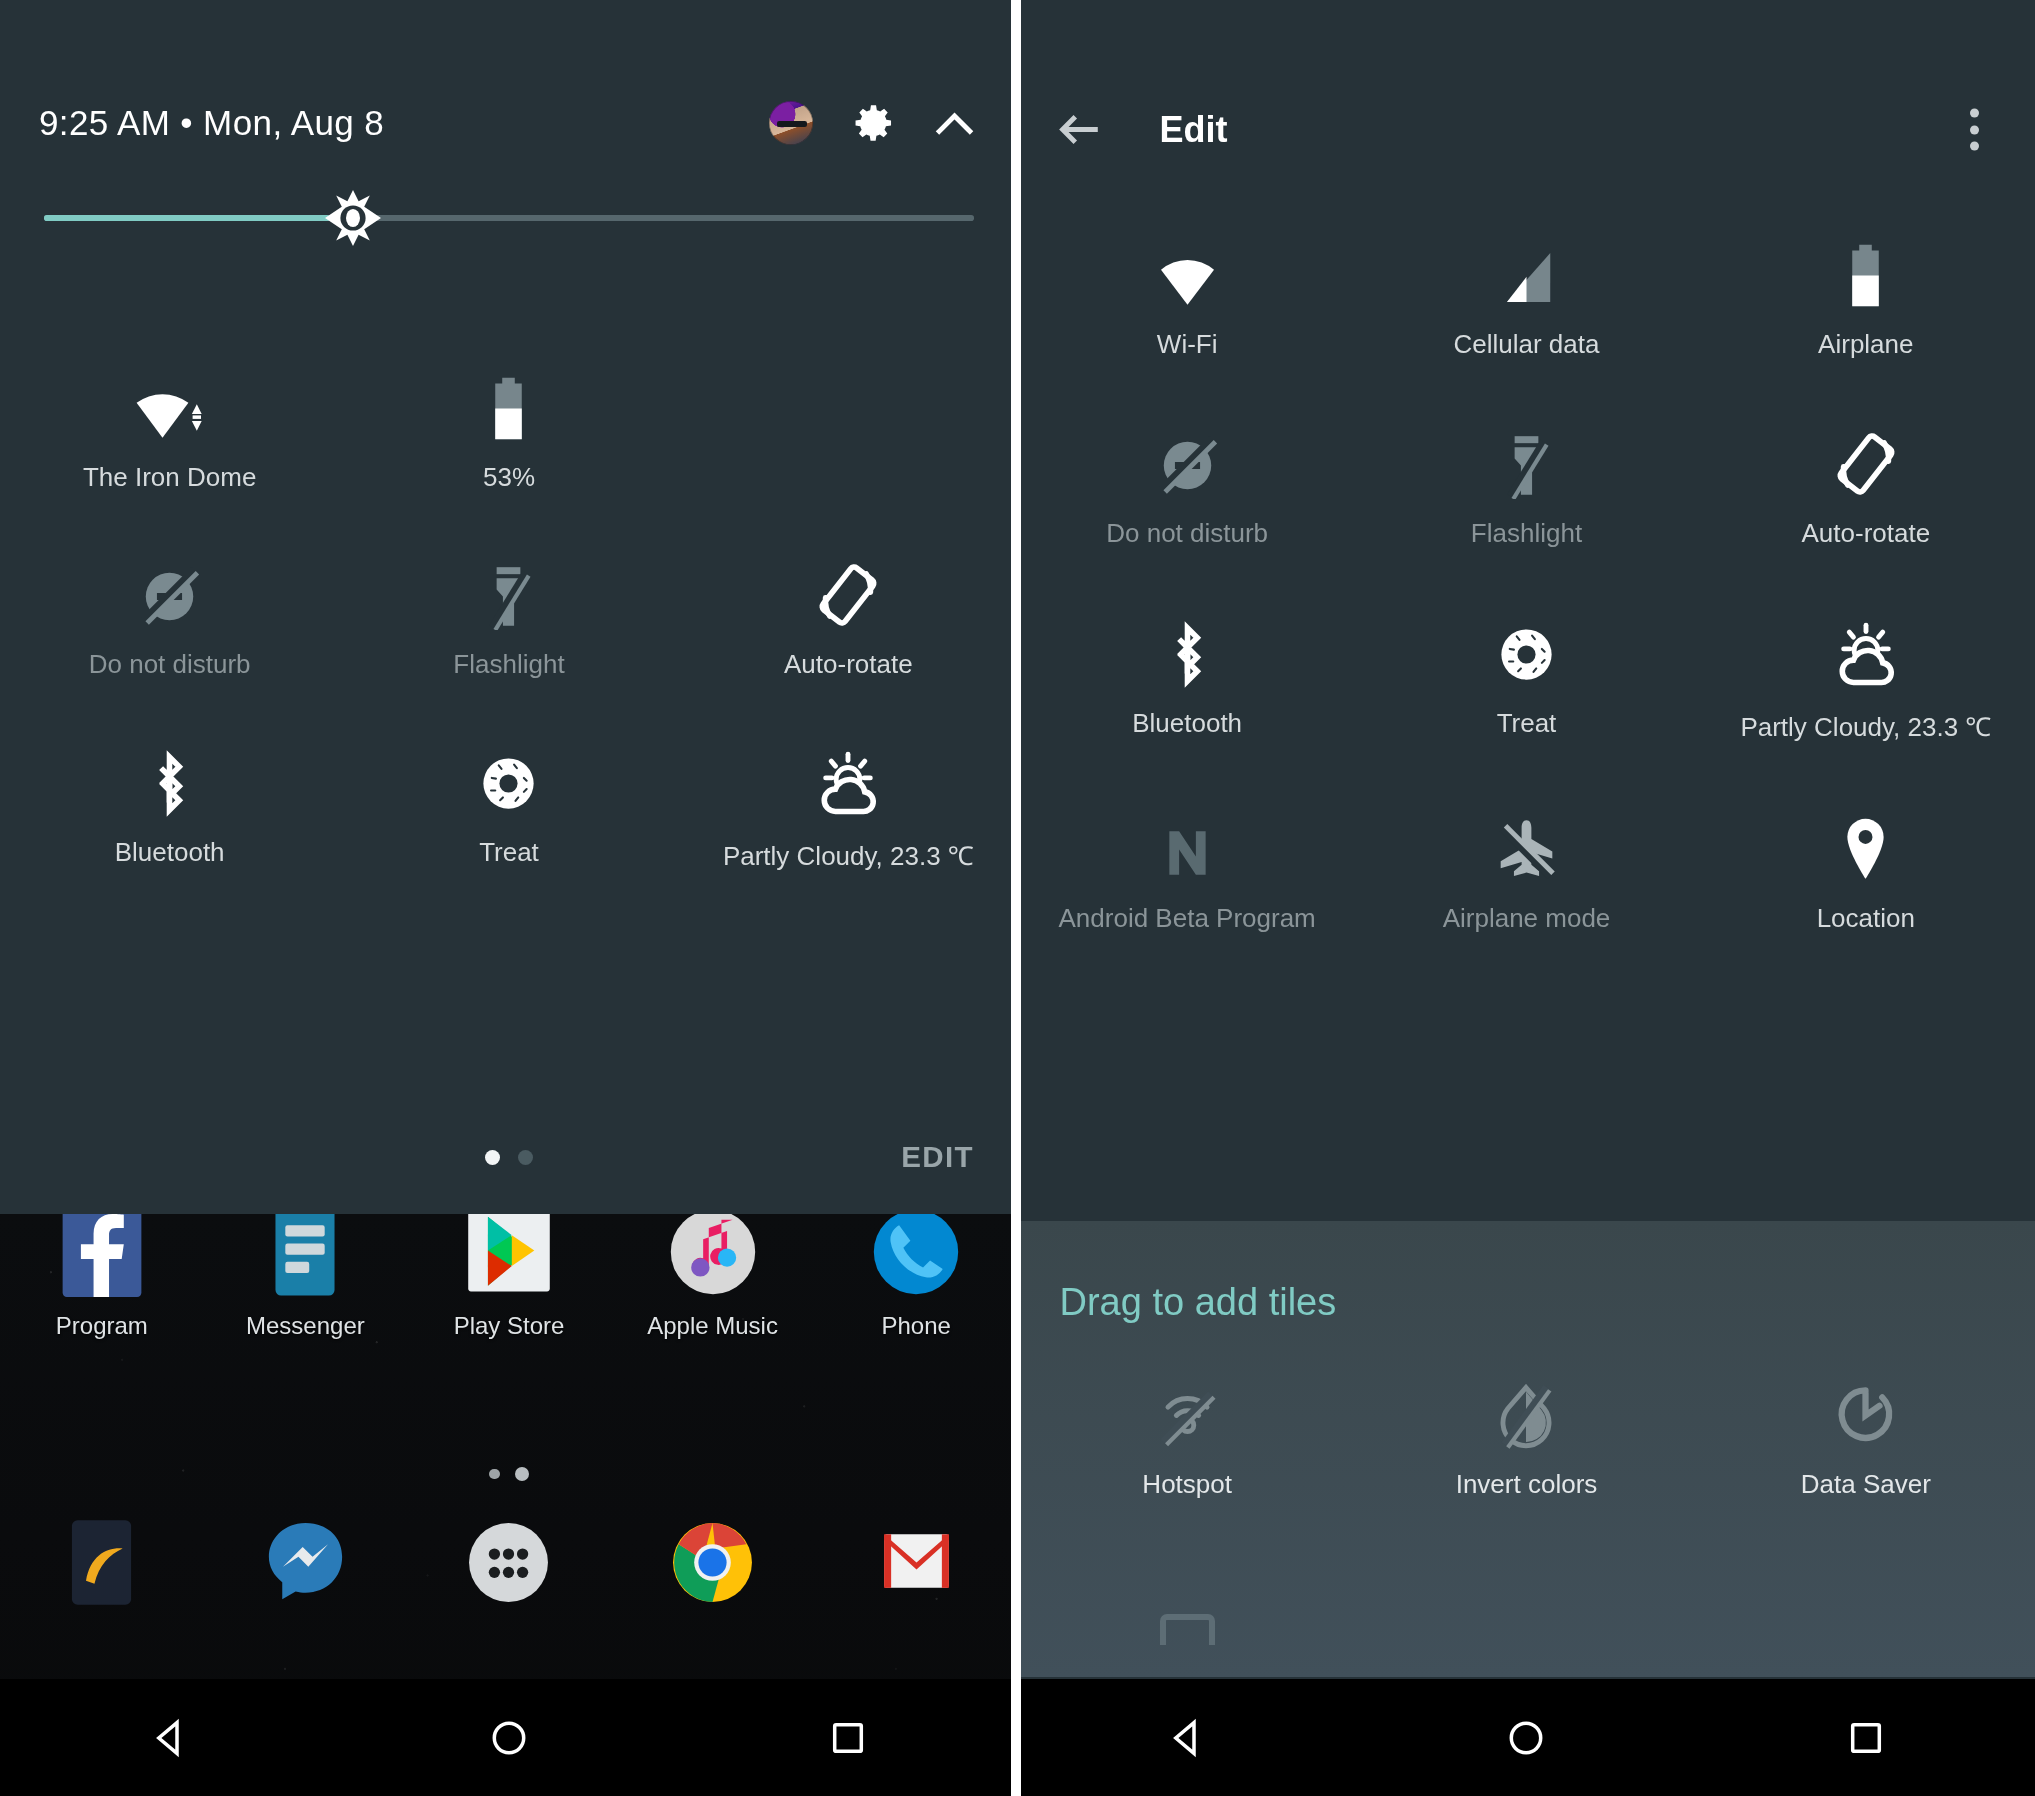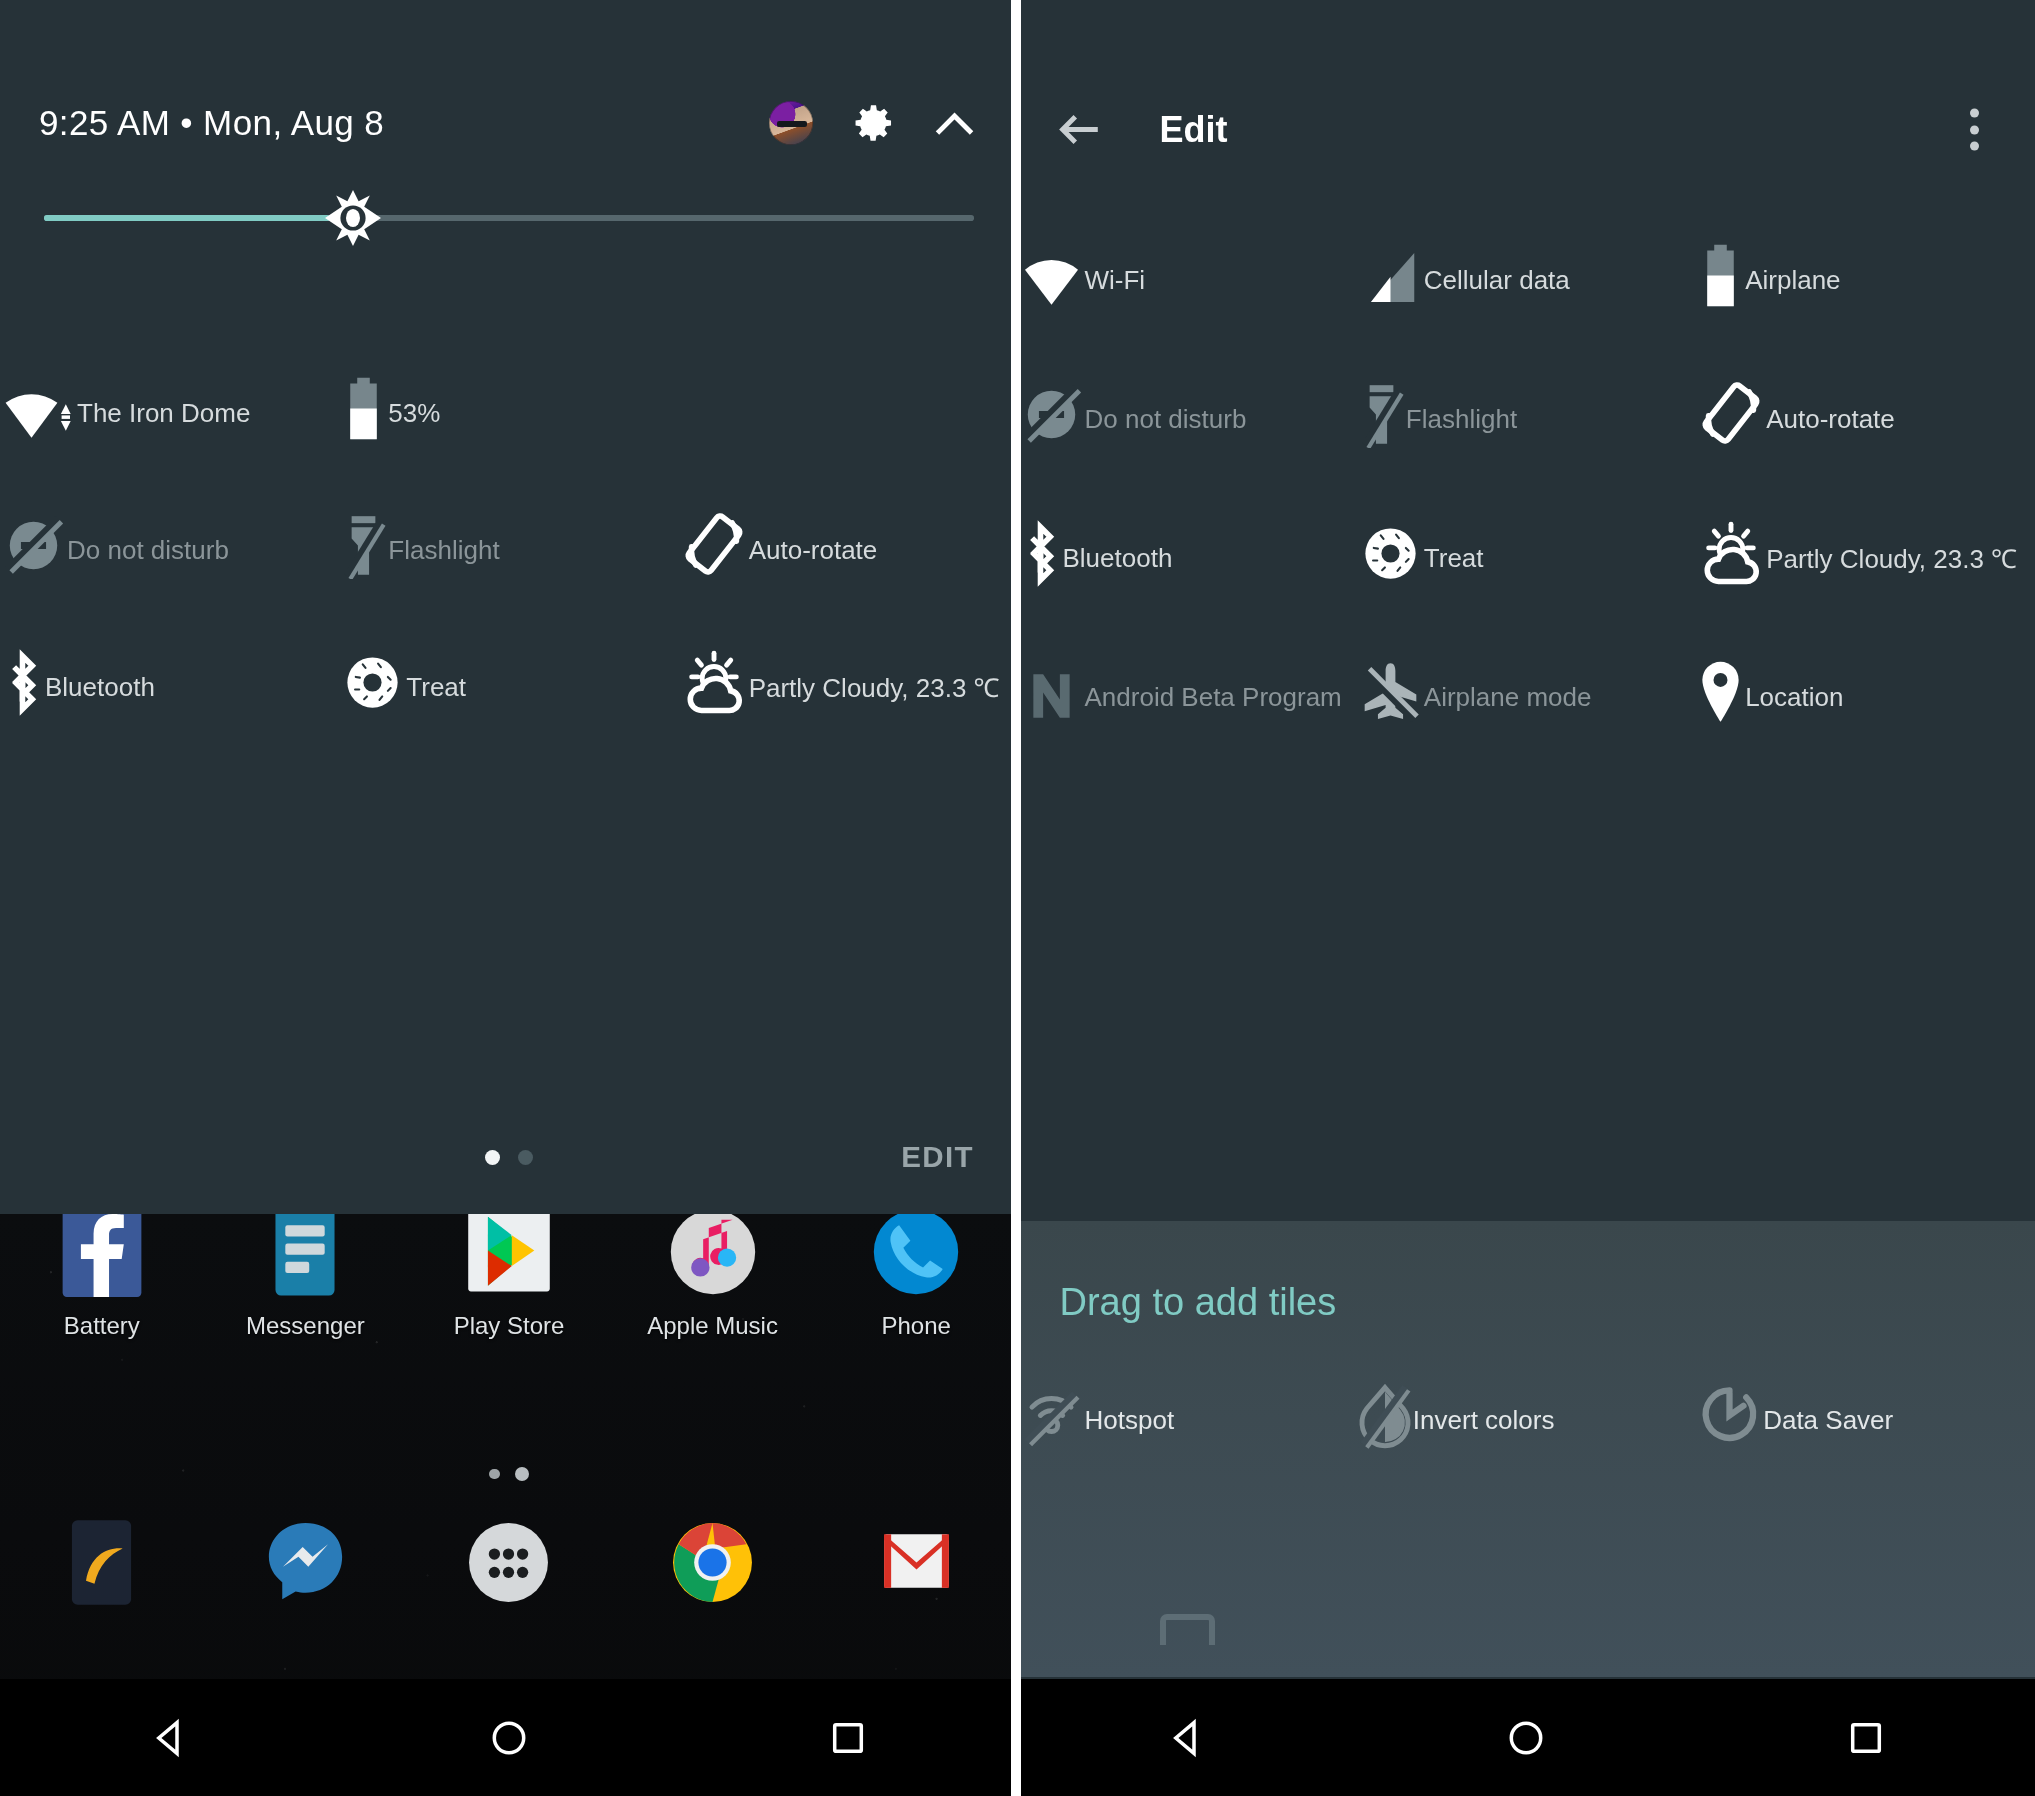--- a/index.html
+++ b/index.html
@@ -44,21 +44,21 @@
 
   
   .brightness { position:absolute; left:44px; top:200px; width:930px; height:35px; }
   .bright-track { position:absolute; left:0; top:15.4px; width:100%; height:5.6px; background:#56676d; border-radius:2.8px; }
   .bright-fill  { position:absolute; left:0; top:15.4px; width:30.8%; height:5.6px; background:#80cbc4; border-radius:2.8px; }
   .bright-thumb { position:absolute; left:30.2%; top:-9.8px; width:56px; height:56px; }
 
   
   .tiles { position:absolute; left:0; top:365px; width:1018px; }
   .trow { display:flex; width:1018px; }
-  .tile { width:33.333%; display:flex; flex-direction:row; align-items:center; }
+  .tile { width:33.333%; display:flex; flex-direction:column; align-items:center; }
   .tile .ic { height:77px; display:flex; align-items:flex-end; justify-content:center; }
   .tile .lbl { margin-top:19.7px; color:#d6dbdd; font-size:26px; white-space:nowrap; }
   .tile.dim .lbl { color:#8b9599; }
   .trow + .trow { margin-top:60px; }
 
   .qs-footer { position:absolute; left:0; top:1123px; width:1018px; height:77px; }
   .pagedots { position:absolute; left:0; right:0; top:27px; display:flex; justify-content:center; gap:18px; }
   .pdot { width:15.4px; height:15.4px; border-radius:50%; background:#4a5b61; }
   .pdot.on { background:#f2f5f6; }
   .editbtn { position:absolute; right:44px; top:17px; color:#99a5a9; font-size:29.5px; font-weight:bold; letter-spacing:1.4px; }
@@ -140,21 +140,21 @@
     <div class="home">
       <div class="approw">
 
         <div class="appcell">
           <span class="appicon">
             <svg viewBox="0 0 128 128" width="90" height="90">
               <rect x="8" y="0" width="112" height="128" rx="6" fill="#3b5998"></rect>
               <path d="M74 128V74h18l3-21H74v-13c0-6 2-10 10-10h11V11c-2-0.3-8-1-16-1-16 0-27 10-27 28v15H34v21h18v54z" fill="#ffffff"></path>
             </svg>
           </span>
-          <span class="appname">Battery</span>
+          <span class="appname">Program</span>
         </div>
 
         <div class="appcell">
           <span class="appicon">
             <svg viewBox="0 0 128 128" width="90" height="90">
               <rect x="22" y="2" width="84" height="124" rx="8" fill="#1a7fa8"></rect>
               <rect x="36" y="26" width="56" height="16" rx="3" fill="#cfd8dc"></rect>
               <rect x="36" y="52" width="56" height="16" rx="3" fill="#cfd8dc"></rect>
               <rect x="36" y="78" width="34" height="16" rx="3" fill="#cfd8dc"></rect>
             </svg>

